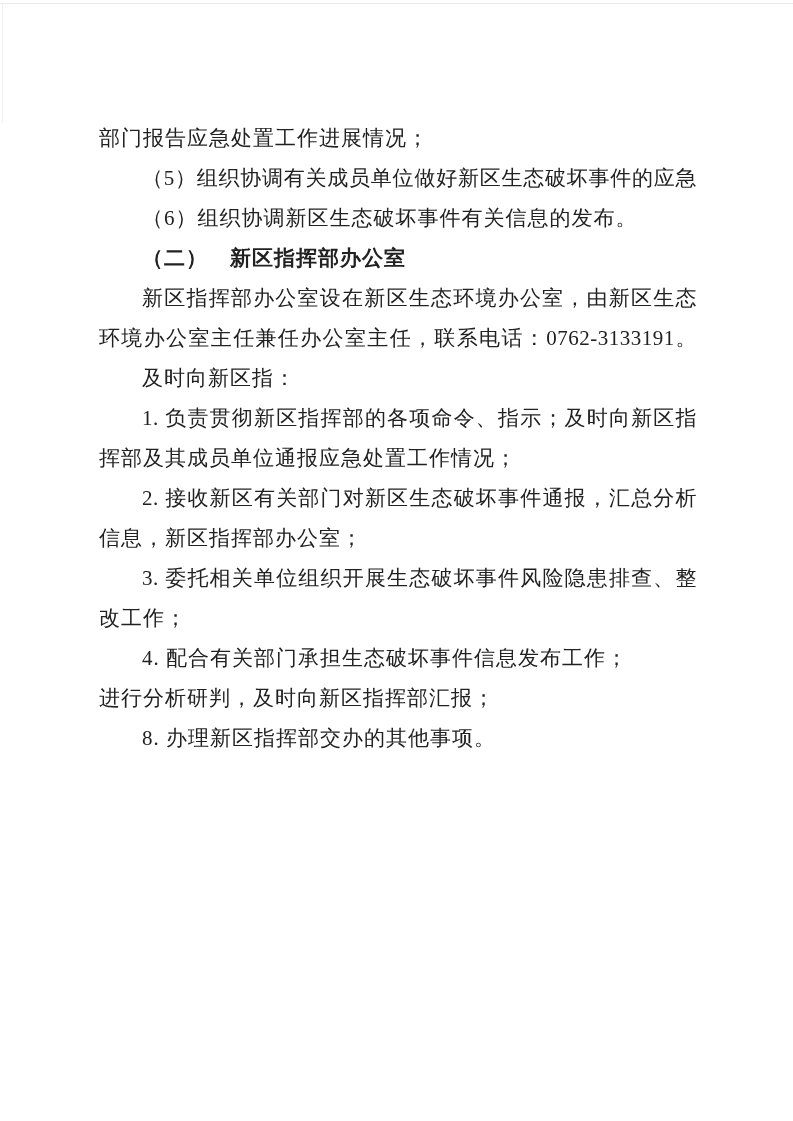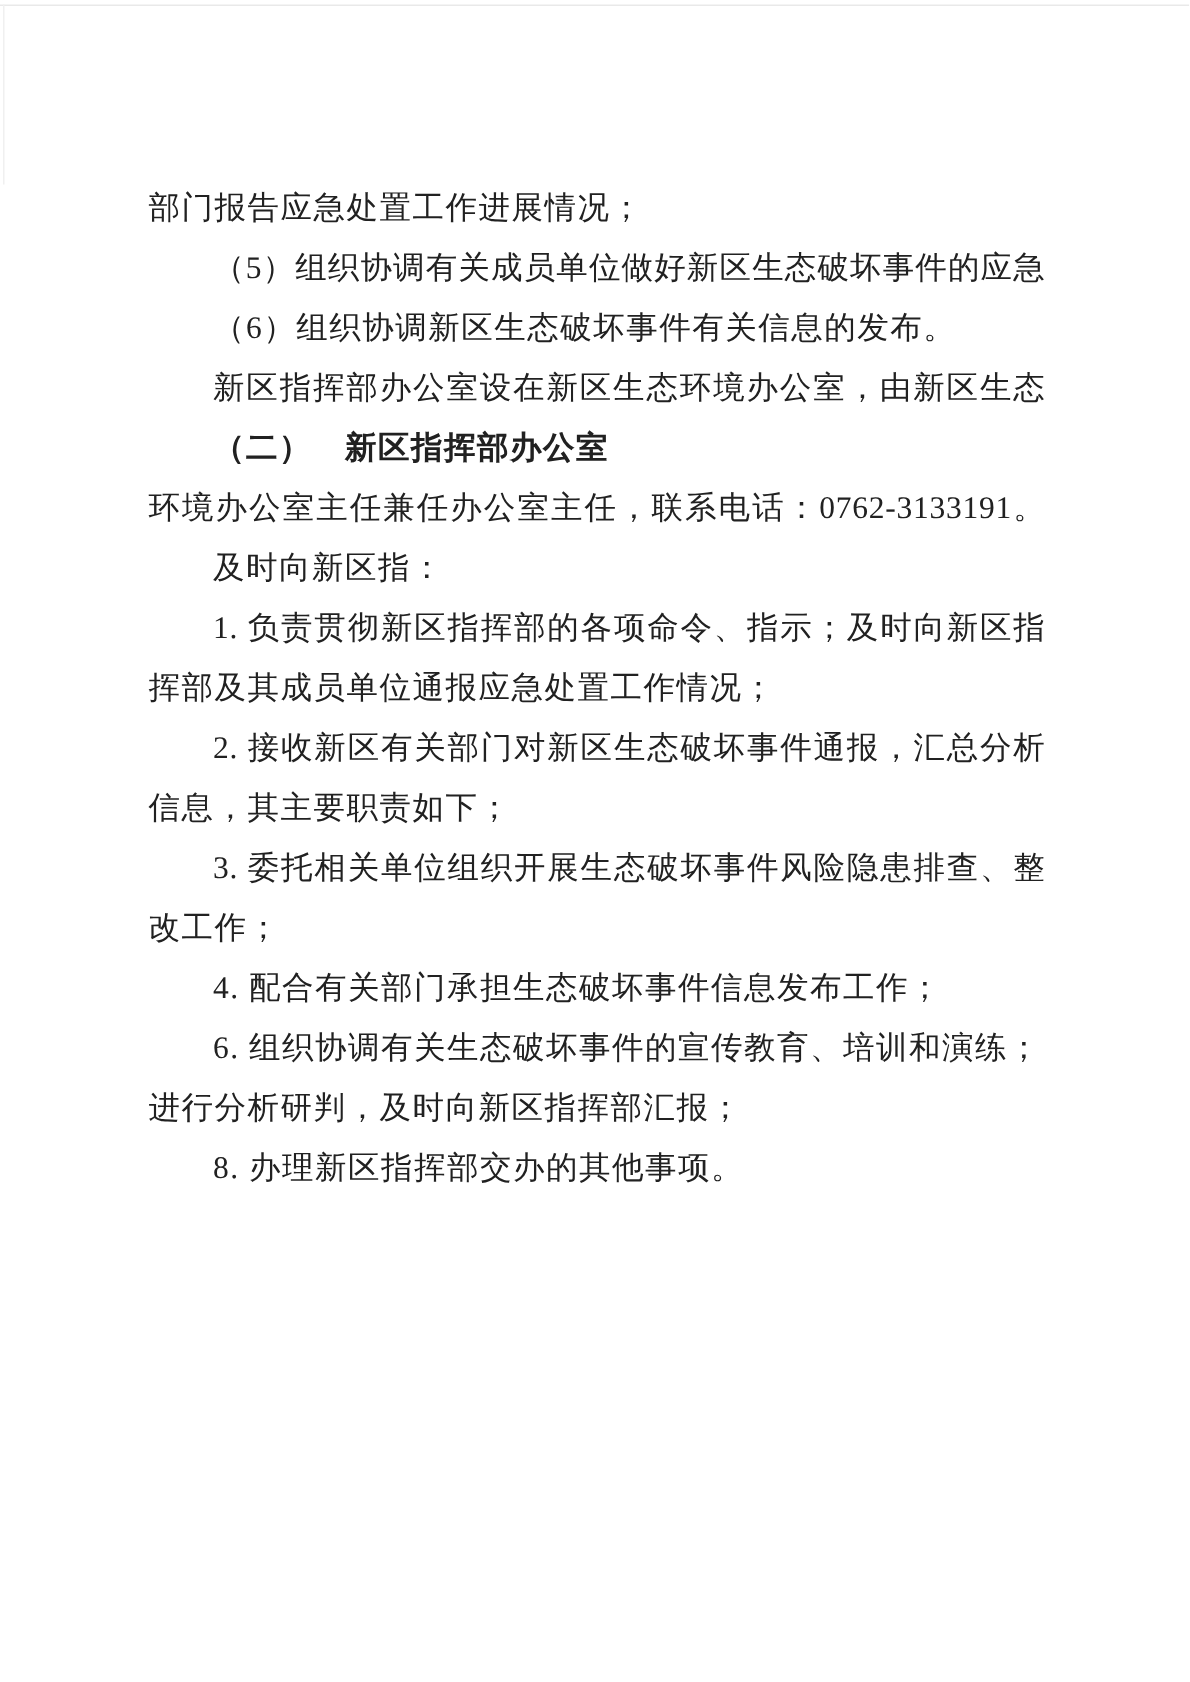--- a/index.html
+++ b/index.html
@@ -74,30 +74,29 @@
 
 <div class="page">
   <div class="scan-edge-top"></div>
   <div class="scan-edge-left"></div>
 
   <div class="content" id="doc-content">
 
   <div class="doc-line">部门报告应急处置工作进展情况；</div>
       <div class="doc-line indent fill">（5）组织协调有关成员单位做好新区生态破坏事件的应急</div>
       <div class="doc-line indent">（6）组织协调新区生态破坏事件有关信息的发布。</div>
+      <div class="doc-line indent bold">（二）　新区指挥部办公室</div>
       <div class="doc-line indent fill">新区指挥部办公室设在新区生态环境办公室，由新区生态</div>
-      <div class="doc-line indent bold">（二）　新区指挥部办公室</div>
       <div class="doc-line fill">环境办公室主任兼任办公室主任，联系电话：0762-3133191。</div>
       <div class="doc-line indent">及时向新区指：</div>
       <div class="doc-line indent fill">1. 负责贯彻新区指挥部的各项命令、指示；及时向新区指</div>
       <div class="doc-line">挥部及其成员单位通报应急处置工作情况；</div>
       <div class="doc-line indent fill">2. 接收新区有关部门对新区生态破坏事件通报，汇总分析</div>
-      <div class="doc-line">信息，其主要职责如下；</div>
+      <div class="doc-line">信息，新区指挥部办公室；</div>
       <div class="doc-line indent fill">3. 委托相关单位组织开展生态破坏事件风险隐患排查、整</div>
       <div class="doc-line">改工作；</div>
       <div class="doc-line indent">4. 配合有关部门承担生态破坏事件信息发布工作；</div>
-      <div class="doc-line indent">6. 组织协调有关生态破坏事件的宣传教育、培训和演练；</div>
       <div class="doc-line">进行分析研判，及时向新区指挥部汇报；</div>
       <div class="doc-line indent">8. 办理新区指挥部交办的其他事项。</div>
     </div>
 
   <div class="page-number">— 9 —</div>
 </div>
 
 </body></html>

